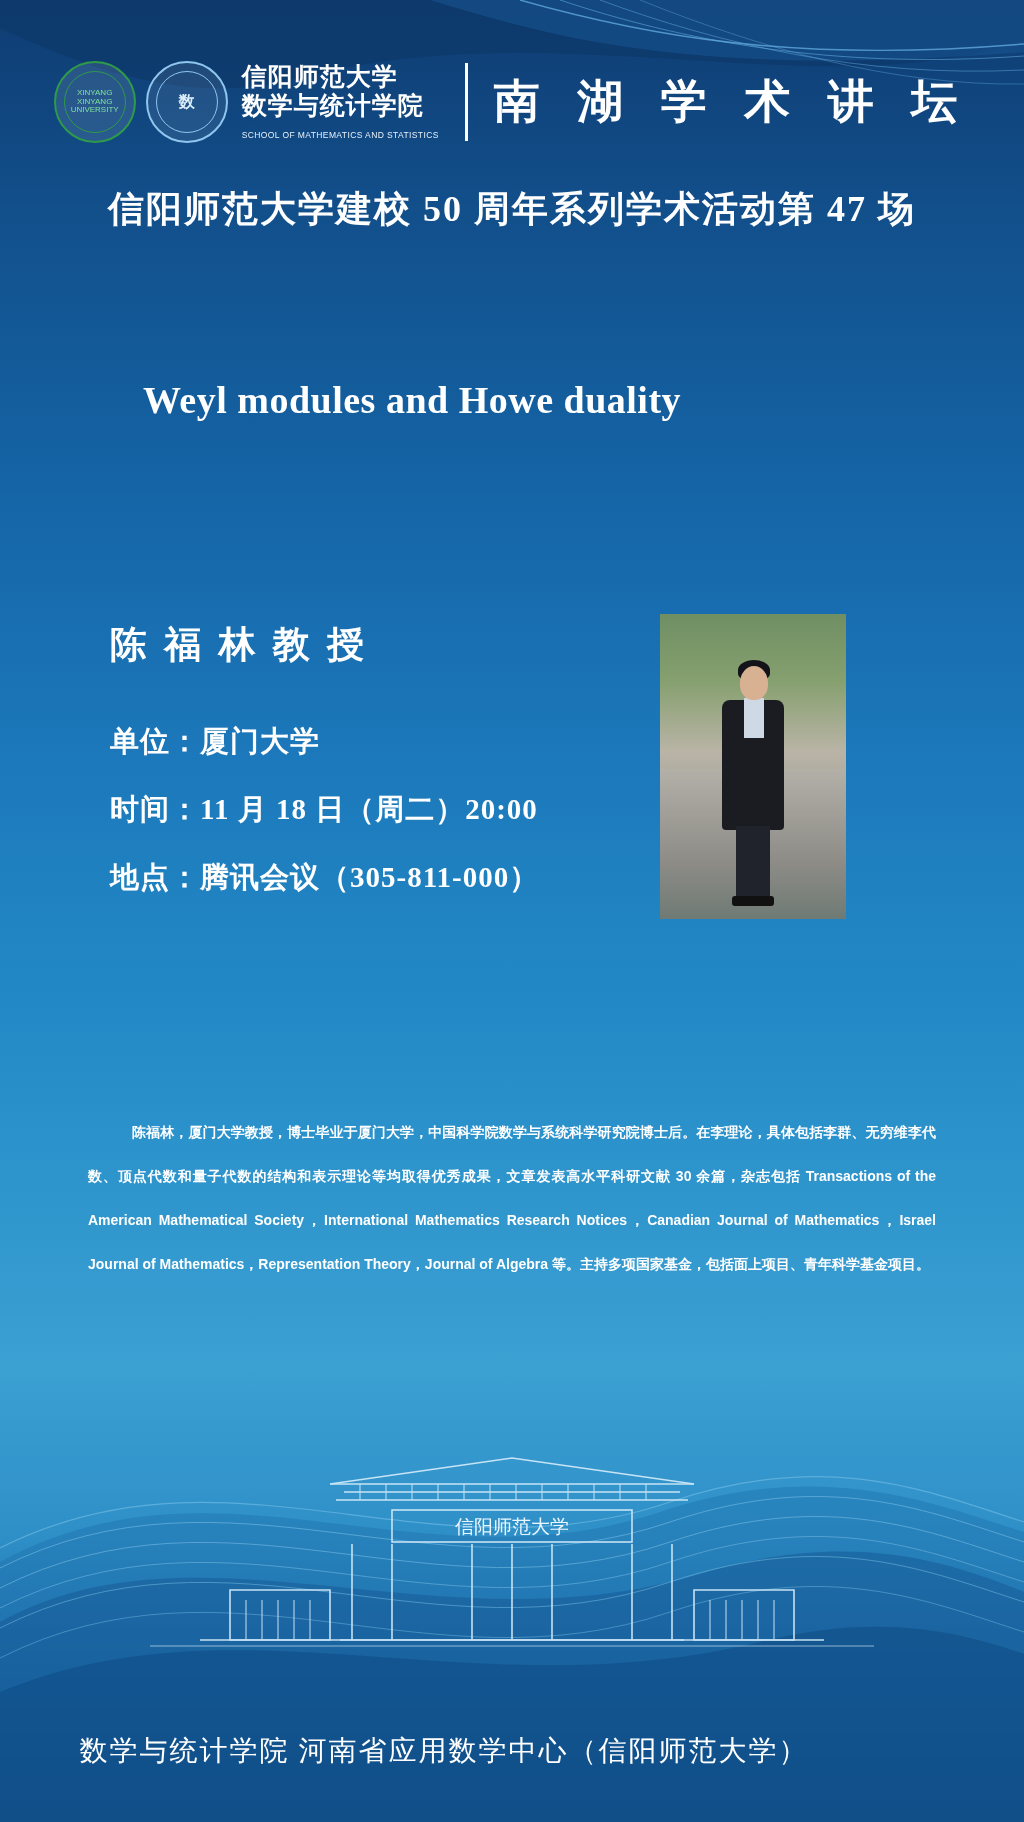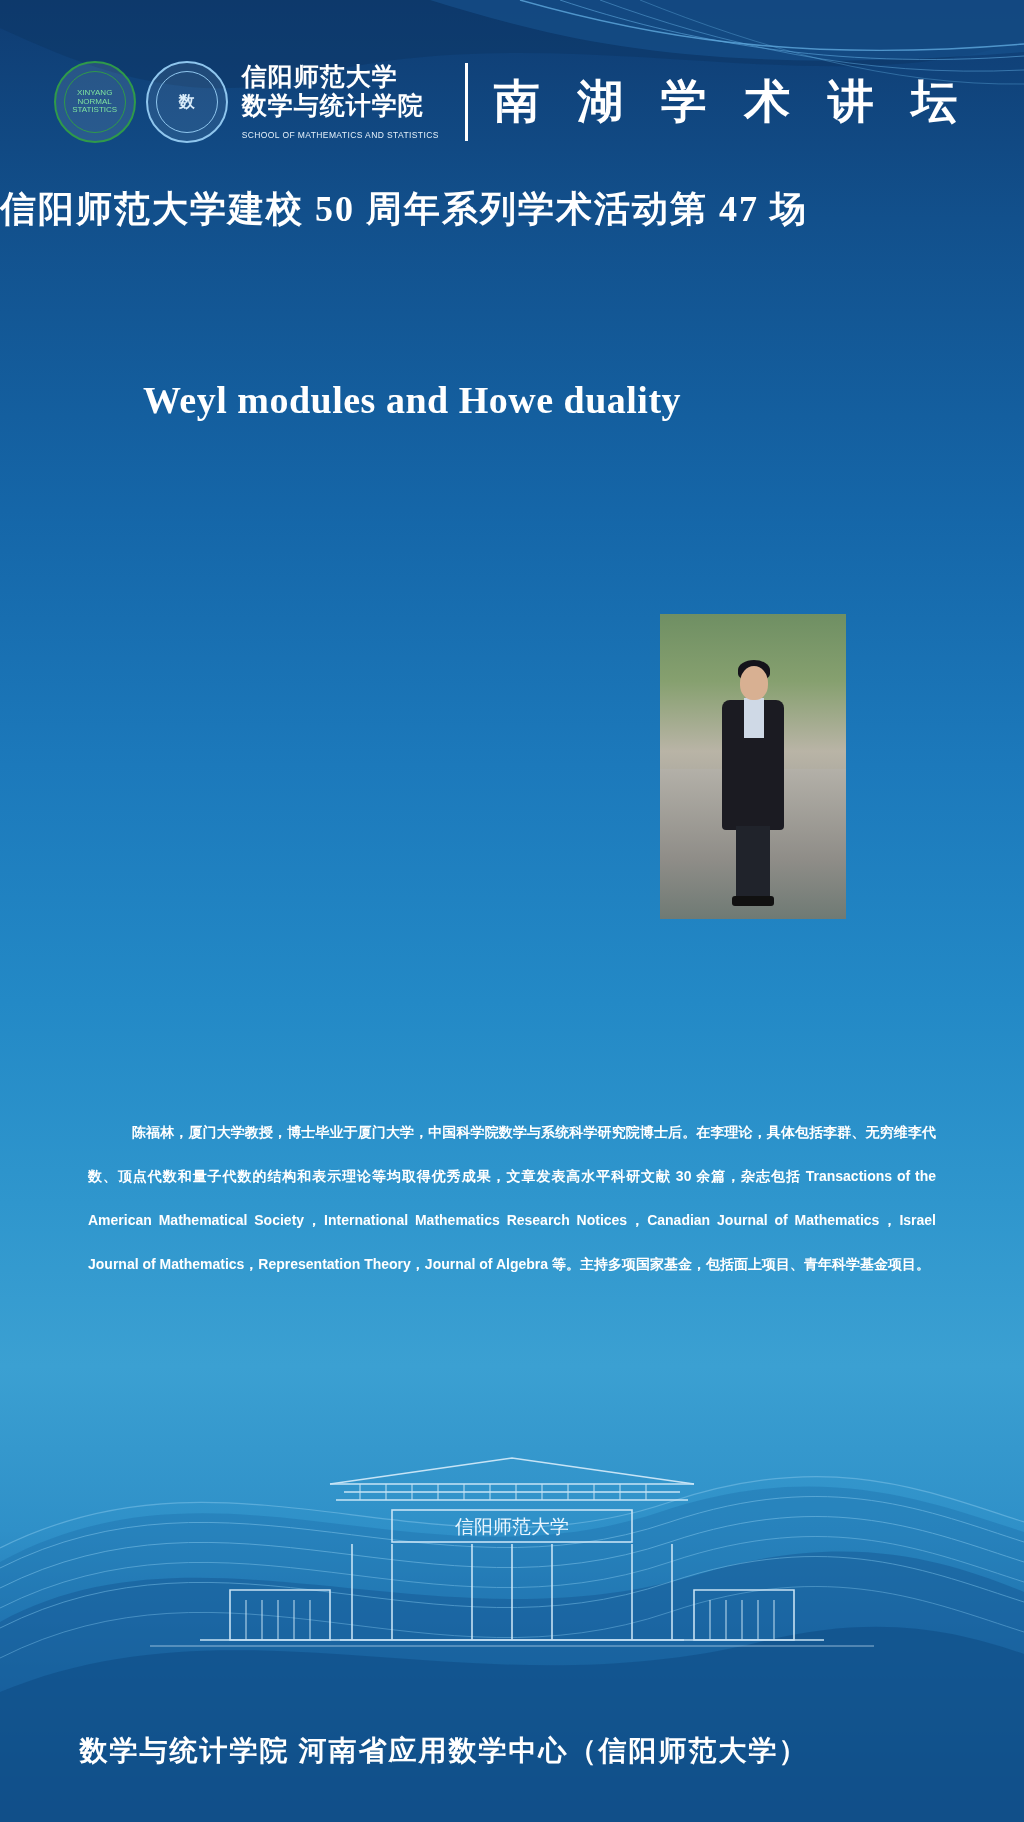--- a/index.html
+++ b/index.html
@@ -135,21 +135,21 @@
     font-family: "Liberation Serif", serif;
     white-space: nowrap;
   }
 
   
   .series {
     position: absolute;
     top: 185px;
     left: 0;
     width: 1024px;
-    text-align: left;
+    text-align: center;
     color: #ffffff;
     font-size: 36px;
     font-weight: bold;
     letter-spacing: 2px;
     font-family: "Liberation Serif", serif;
   }
 
   
   .talk-title {
     position: absolute;
@@ -271,21 +271,21 @@
 
   
   .footer {
     position: absolute;
     bottom: 52px;
     left: 0;
     width: 888px;
     text-align: center;
     color: #ffffff;
     font-size: 28px;
-    font-weight: bold;
+    font-weight: normal;
     letter-spacing: 2px;
     font-family: "Liberation Serif", serif;
   }
 </style>
 </head>
 <body>
 
 <div class="poster">
 
   <svg class="swoosh-top" viewBox="0 0 1024 210" preserveAspectRatio="none">
@@ -293,39 +293,45 @@
     <path d="M430,0 C560,40 700,78 1024,52 L1024,0 Z" fill="#17538f" opacity="0.6"></path>
     <path d="M520,0 C640,34 790,64 1024,44" stroke="#5fa9dd" stroke-width="1.4" fill="none" opacity="0.8"></path>
     <path d="M560,0 C680,40 830,70 1024,56" stroke="#5fa9dd" stroke-width="1" fill="none" opacity="0.6"></path>
     <path d="M600,0 C720,44 860,78 1024,70" stroke="#5fa9dd" stroke-width="1" fill="none" opacity="0.5"></path>
     <path d="M640,0 C760,48 890,86 1024,84" stroke="#5fa9dd" stroke-width="1" fill="none" opacity="0.4"></path>
   </svg>
 
   <div class="header">
     <div class="logo-group">
       <div class="seal green">
-        <div class="inner">XINYANG NORMAL STATISTICS</div>
+        <div class="inner">XINYANG XINYANG UNIVERSITY</div>
       </div>
       <div class="seal blue">
         <div class="inner">数</div>
       </div>
       <div class="school-block">
         <div class="school-cn1">信阳师范大学</div>
         <div class="school-cn2">数学与统计学院</div>
         <div class="school-en">SCHOOL OF MATHEMATICS AND STATISTICS</div>
       </div>
     </div>
     <div class="divider-vert"></div>
     <div class="forum-title">南 湖 学 术 讲 坛</div>
   </div>
 
   <div class="series">信阳师范大学建校 50 周年系列学术活动第 47 场</div>
 
   <div class="talk-title">Weyl modules and Howe duality</div>
 
+  <div class="speaker-block">
+    <div class="speaker-name">陈 福 林  教 授</div>
+    <div class="info-line">单位：厦门大学</div>
+    <div class="info-line">时间：11 月 18 日（周二）20:00</div>
+    <div class="info-line">地点：腾讯会议（305-811-000）</div>
+  </div>
 
   <div class="photo">
     <div class="road"></div>
     <div class="person-coat"></div>
     <div class="person-shirt"></div>
     <div class="person-hair"></div>
     <div class="person-head"></div>
     <div class="person-legs"></div>
     <div class="shoes"></div>
   </div>

